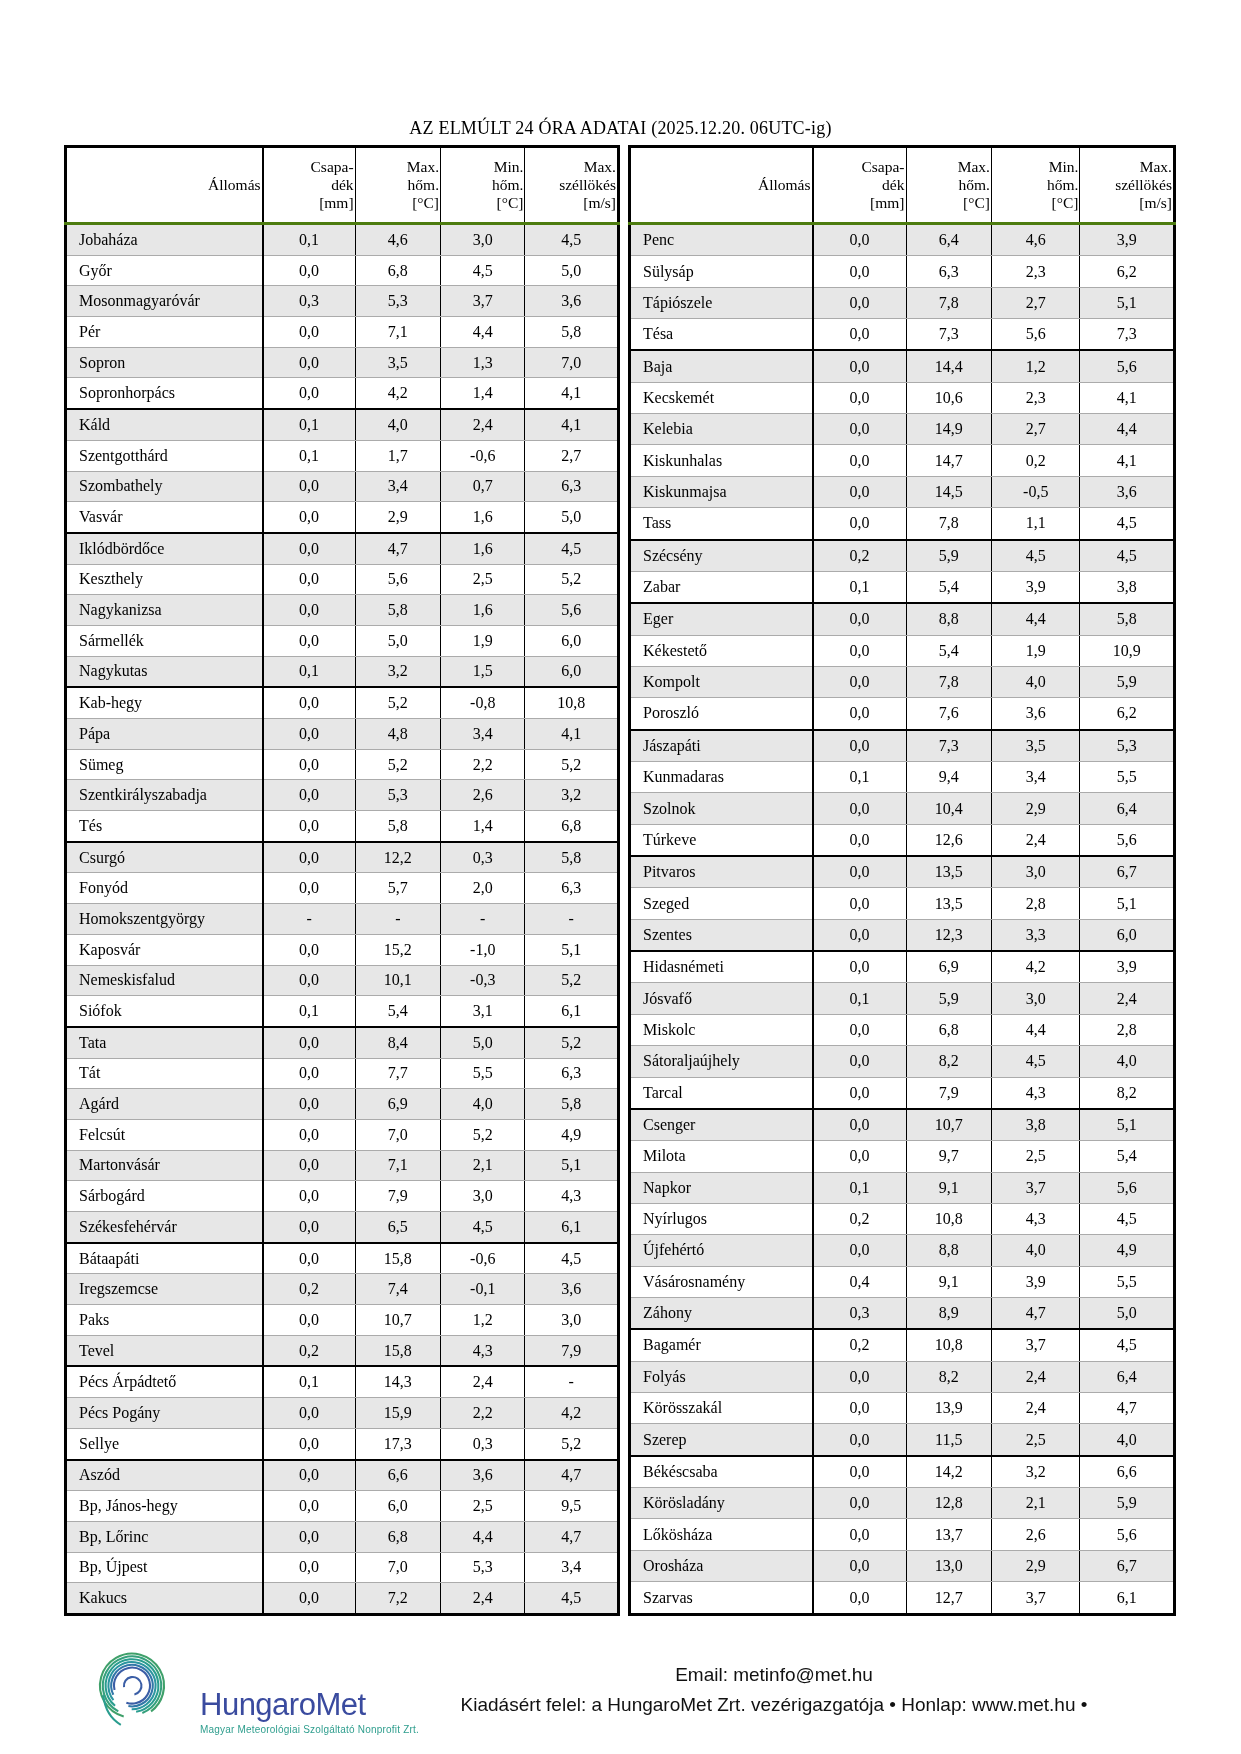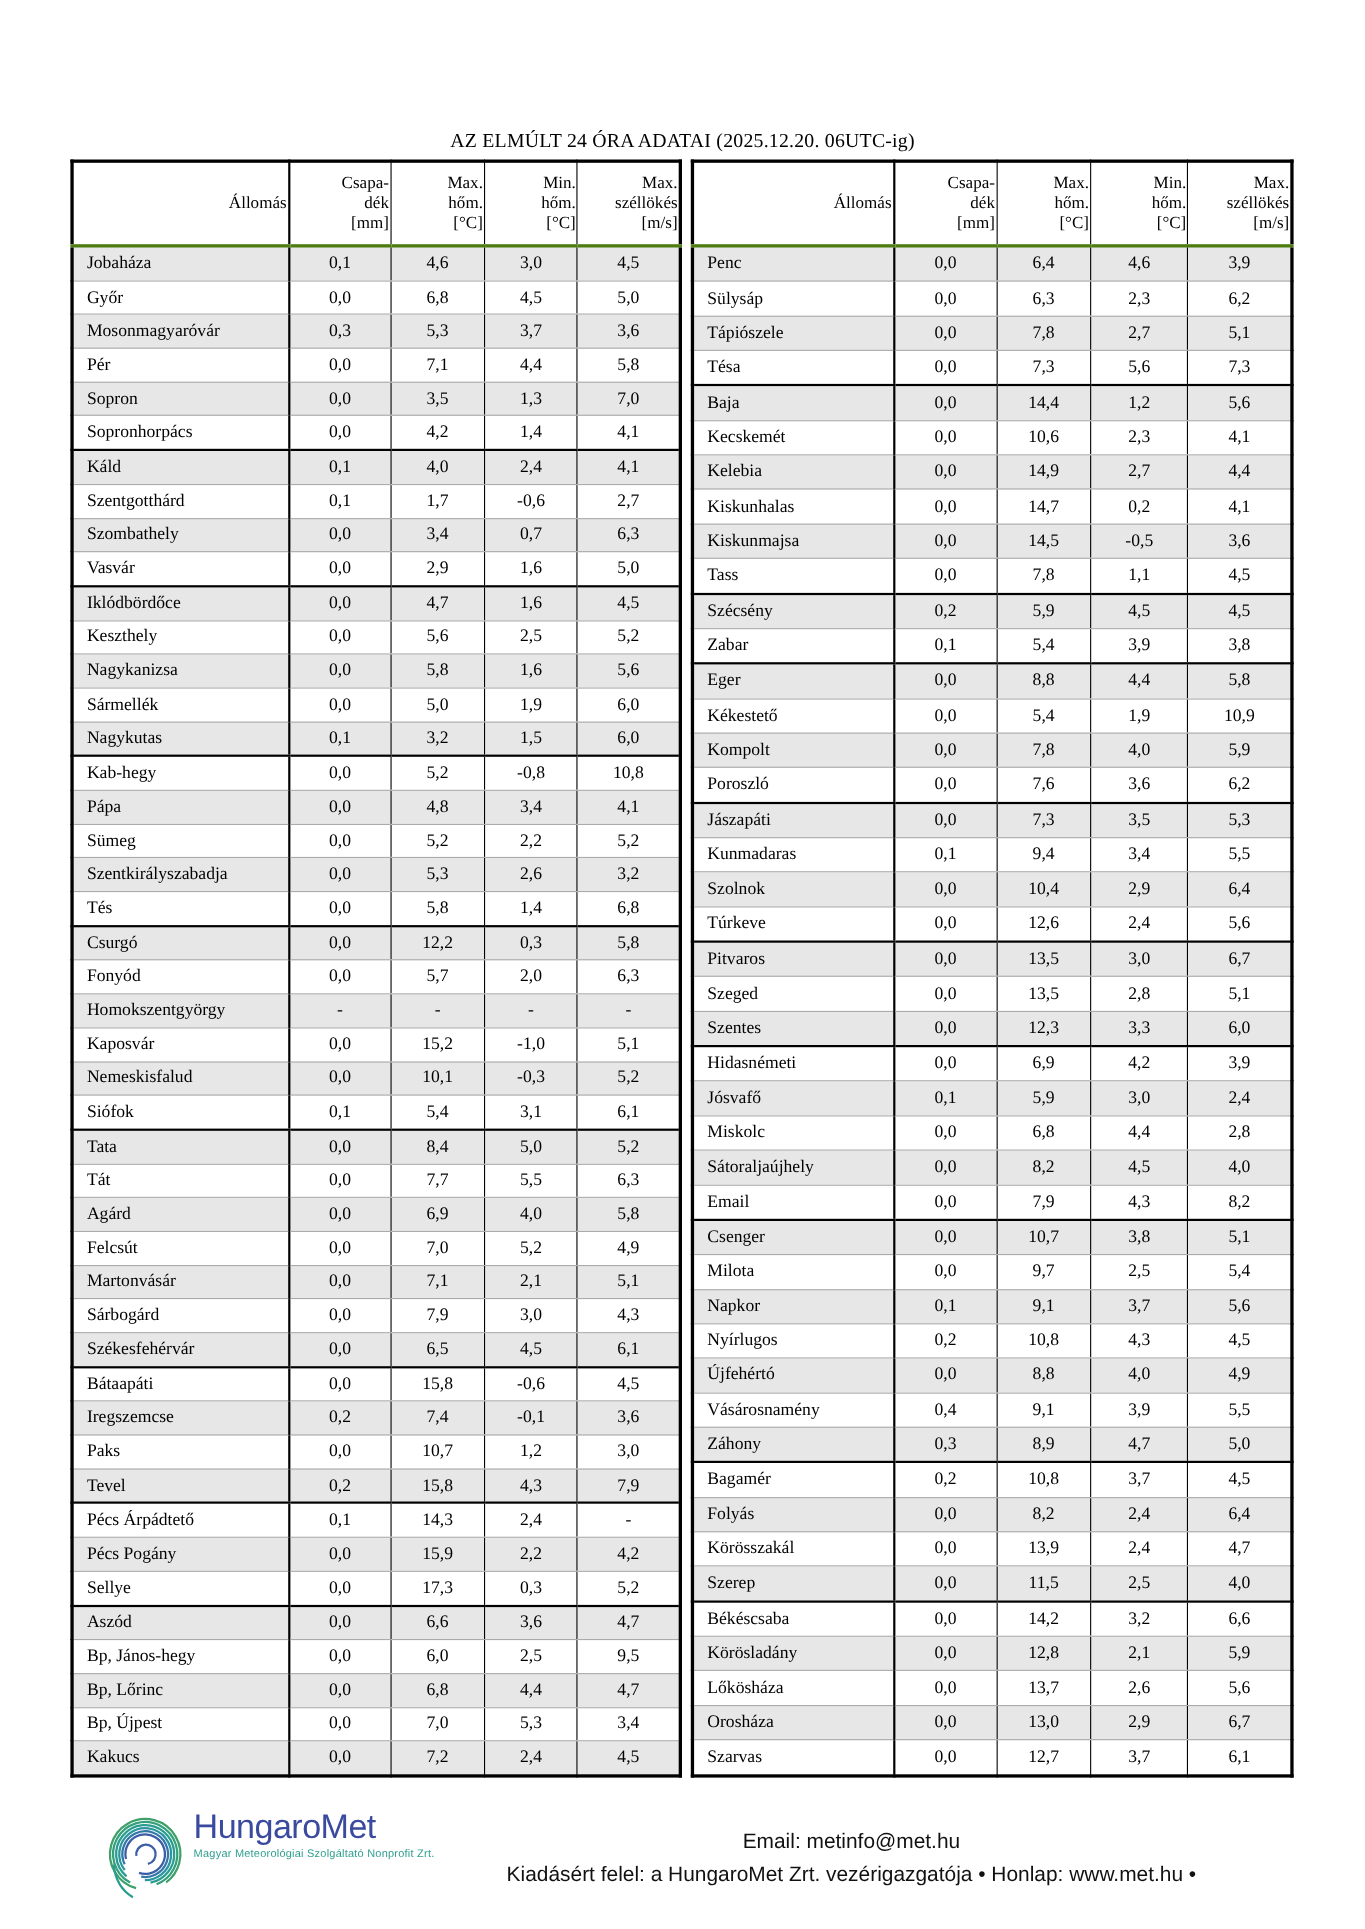--- a/index.html
+++ b/index.html
@@ -39,21 +39,21 @@
   .wx tbody tr:nth-child(odd){background:#e7e7e7;}
   .wx tbody tr.group-end td{border-bottom:2.5px solid #000;}
   .wx tbody tr:last-child td{border-bottom:none;}
   .wx td.st{text-align:left;padding-left:12px;}
   .wx td.num{text-align:center;}
   .footer{
     position:absolute;top:1640px;left:92px;width:1096px;height:100px;
     display:flex;align-items:center;
     font-family:"Liberation Sans", sans-serif;
   }
-  .logo{display:flex;align-items:flex-start;width:268px;flex:0 0 auto;}
+  .logo{display:flex;align-items:flex-end;width:268px;flex:0 0 auto;gap:24px;}
   .logo-text{margin-left:4px;}
   .wordmark{
     font-size:31px;color:#3a4b9f;letter-spacing:-.5px;line-height:1;
   }
   .tagline{
     font-size:10px;color:#2f9e8e;margin-top:4px;letter-spacing:.2px;white-space:nowrap;
   }
   .footer-text{
     flex:1;text-align:center;font-size:19px;line-height:1.6;color:#111;
   }
@@ -620,21 +620,21 @@
             <td class="num thin">2,8</td>
           </tr>
           <tr>
             <td class="st">Sátoraljaújhely</td>
             <td class="num sep">0,0</td>
             <td class="num thin">8,2</td>
             <td class="num thin">4,5</td>
             <td class="num thin">4,0</td>
           </tr>
           <tr class="group-end">
-            <td class="st">Email</td>
+            <td class="st">Tarcal</td>
             <td class="num sep">0,0</td>
             <td class="num thin">7,9</td>
             <td class="num thin">4,3</td>
             <td class="num thin">8,2</td>
           </tr>
           <tr>
             <td class="st">Csenger</td>
             <td class="num sep">0,0</td>
             <td class="num thin">10,7</td>
             <td class="num thin">3,8</td>

